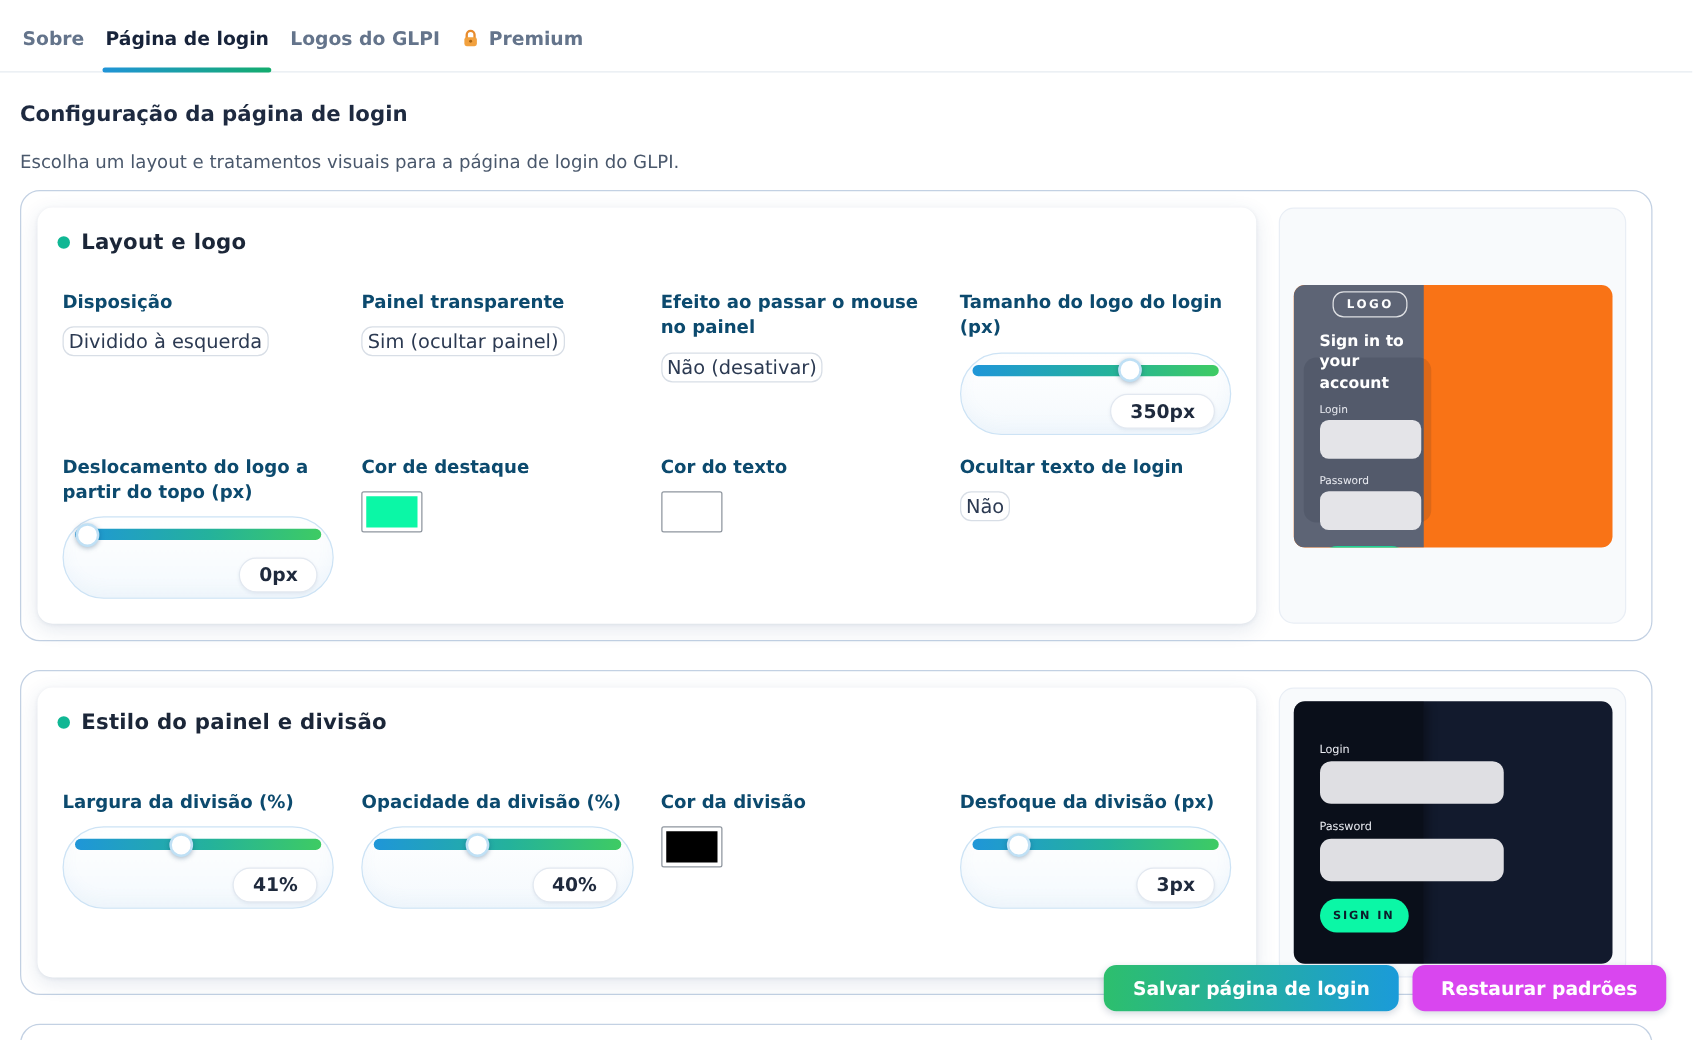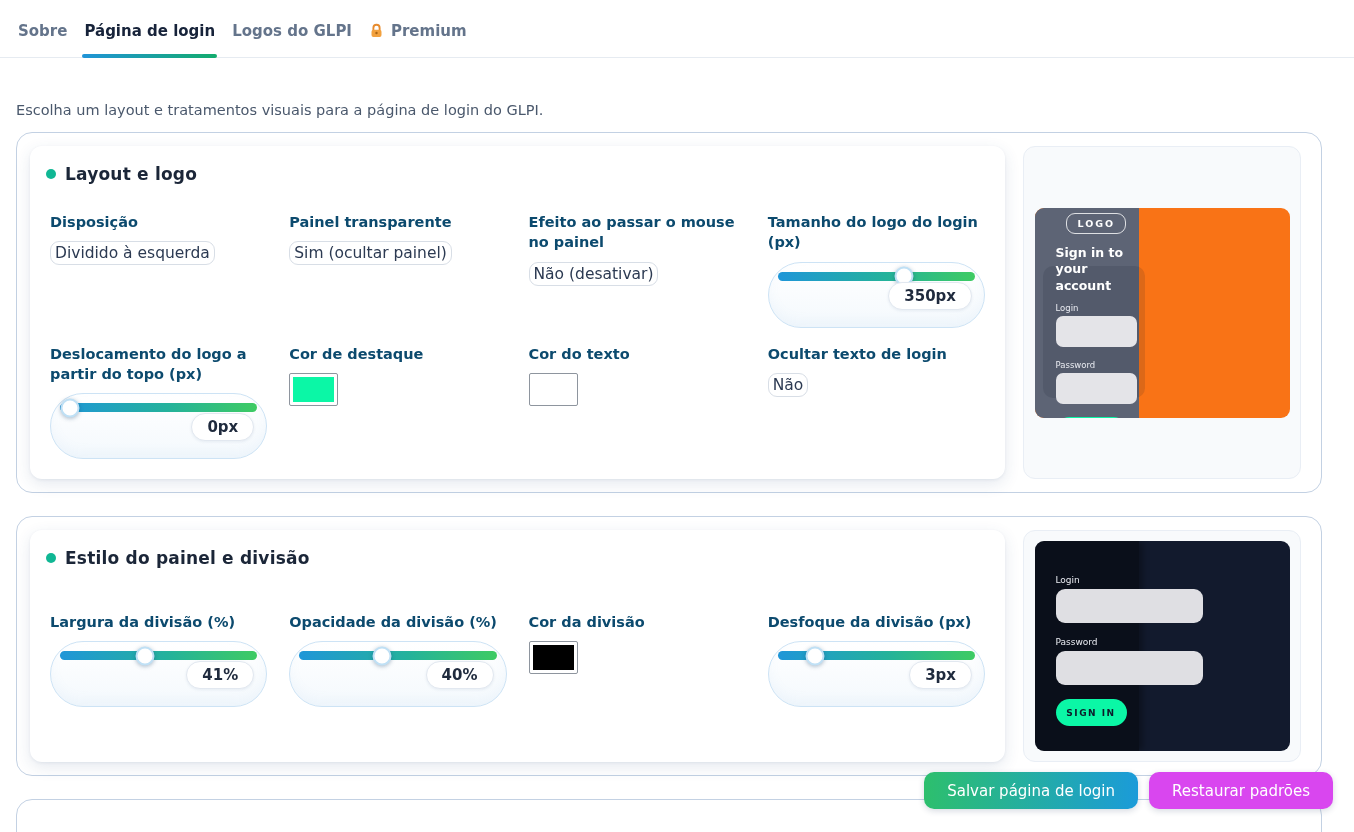--- a/index.html
+++ b/index.html
@@ -67,21 +67,21 @@
     position:relative; height:9px; border-radius:5px;
     background:linear-gradient(90deg,#1f96d8 0%,#24b29b 55%,#3ecb63 100%);
     cursor:pointer;
   }
   .slider-thumb {
     position:absolute; top:50%; width:19px; height:19px; border-radius:50%;
     background:#fff; border:2px solid #bfe0f5; transform:translate(-50%,-50%);
     box-shadow:0 1px 4px rgba(20,60,100,.35); cursor:grab;
   }
   .slider-value {
-    position:absolute; right:12px; bottom:17px; background:#fff;
+    position:absolute; right:12px; bottom:4px; background:#fff;
     border:1px solid #e2e8f0; border-radius:999px; padding:4px 15px;
     font-size:15px; font-weight:700; color:#1f2a3d;
     box-shadow:0 1px 3px rgba(30,60,110,.08);
   }
   
   .swatch {
     width:49px; height:33px; border:1px solid #8e959e; border-radius:2px;
     background:#fff; padding:3px; cursor:pointer;
   }
   .swatch-inner { width:100%; height:100%; }
@@ -127,21 +127,21 @@
     position:absolute; left:0; top:0; bottom:0; background:rgba(0,0,0,.42);
     box-shadow:5px 0 6px -1px rgba(0,0,0,.30);
   }
   .mini2-content { position:absolute; left:21px; top:34px; }
   .mini2-content .mini-field-label { font-size:9px; margin-bottom:4px; }
   .mini2-input { width:147px; height:34px; border-radius:9px; background:#dfdfe3; margin-bottom:14px; }
   
   .float-actions { position:absolute; top:772px; right:21px; display:flex; gap:11px; z-index:10; }
   .btn {
     height:37px; border:none; border-radius:10px; padding:0 23px;
-    font-family:inherit; font-size:15px; font-weight:400; color:#fff; cursor:pointer;
+    font-family:inherit; font-size:15px; font-weight:700; color:#fff; cursor:pointer;
     box-shadow:0 2px 6px rgba(30,50,90,.18); white-space:nowrap;
   }
   .btn-save { background:linear-gradient(90deg,#2dbf6d,#1b9bd9); }
   .btn-restore { background:#d946ef; }
   
   .card.cutoff { height:260px; align-items:flex-start; }
 </style>
 </head>
 <body>
 
@@ -155,20 +155,21 @@
         <path d="M7 11V7a5 5 0 0 1 10 0v4" fill="none" stroke="#e78b2d" stroke-width="3"></path>
         <rect x="4" y="10" width="16" height="11.5" rx="3" fill="#f2a13e"></rect>
         <circle cx="12" cy="15.2" r="1.9" fill="#a96412"></circle>
       </svg>
     </span>
     <span>Premium</span>
   </div>
 </nav>
 
 <header class="page-head">
+  <h1 class="page-title">Configuração da página de login</h1>
   <p class="page-subtitle">Escolha um layout e tratamentos visuais para a página de login do GLPI.</p>
 </header>
 
 <section class="card">
   <div class="card-panel">
     <div class="card-title-row">
       <span class="card-dot"></span>
       <span class="card-title">Layout e logo</span>
     </div>
     <div class="fields-grid">

